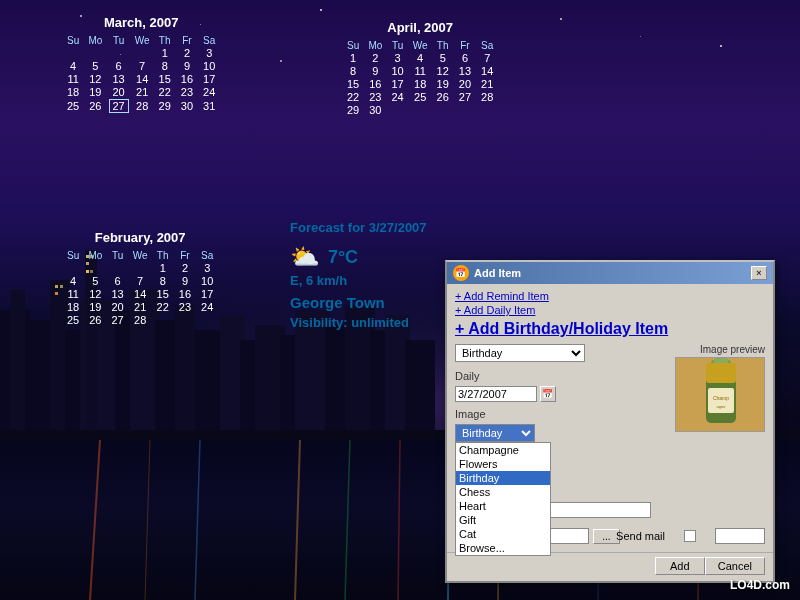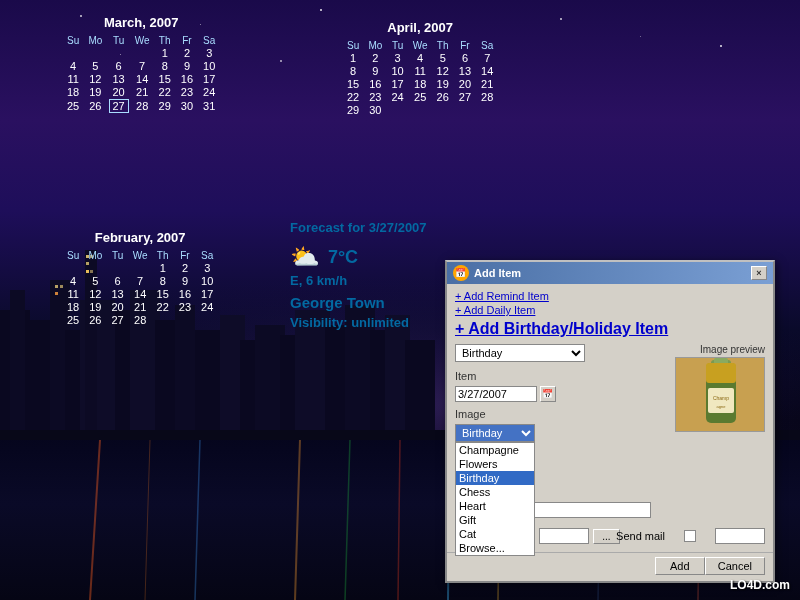--- a/index.html
+++ b/index.html
@@ -739,37 +739,37 @@
       <div class="birthday-left">
 
         <div class="form-row">
           <select class="form-select">
             <option>Birthday</option>
             <option>Holiday</option>
           </select>
         </div>
 
         <div class="form-row" style="margin-top:6px;">
-          <span class="form-label">Item</span>
+          <span class="form-label">Daily</span>
         </div>
         <div style="display:flex;align-items:center;gap:3px;margin-bottom:4px;">
           <input class="form-input" type="text" value="3/27/2007" style="">
           <div class="date-btn">📅</div>
         </div>
 
         <div class="form-row">
           <span class="form-label">Image</span>
         </div>
         <div style="display:flex;align-items:flex-start;gap:3px;">
           <div style="position:relative;">
             <select class="form-select" style="width:80px;background:#4472c4;color:white;">
               <option>Birthday</option>
             </select>
             
-            <div class="dropdown-list" style="position:absolute;top:18px;left:0;z-index:200;width:80px;">
+            <div class="dropdown-list" style="position:absolute;top:18px;left:0;z-index:200;width:96px;">
               <div>Champagne</div>
               <div>Flowers</div>
               <div class="selected">Birthday</div>
               <div>Chess</div>
               <div>Heart</div>
               <div>Gift</div>
               <div>Cat</div>
               <div>Browse...</div>
             </div>
           </div>

